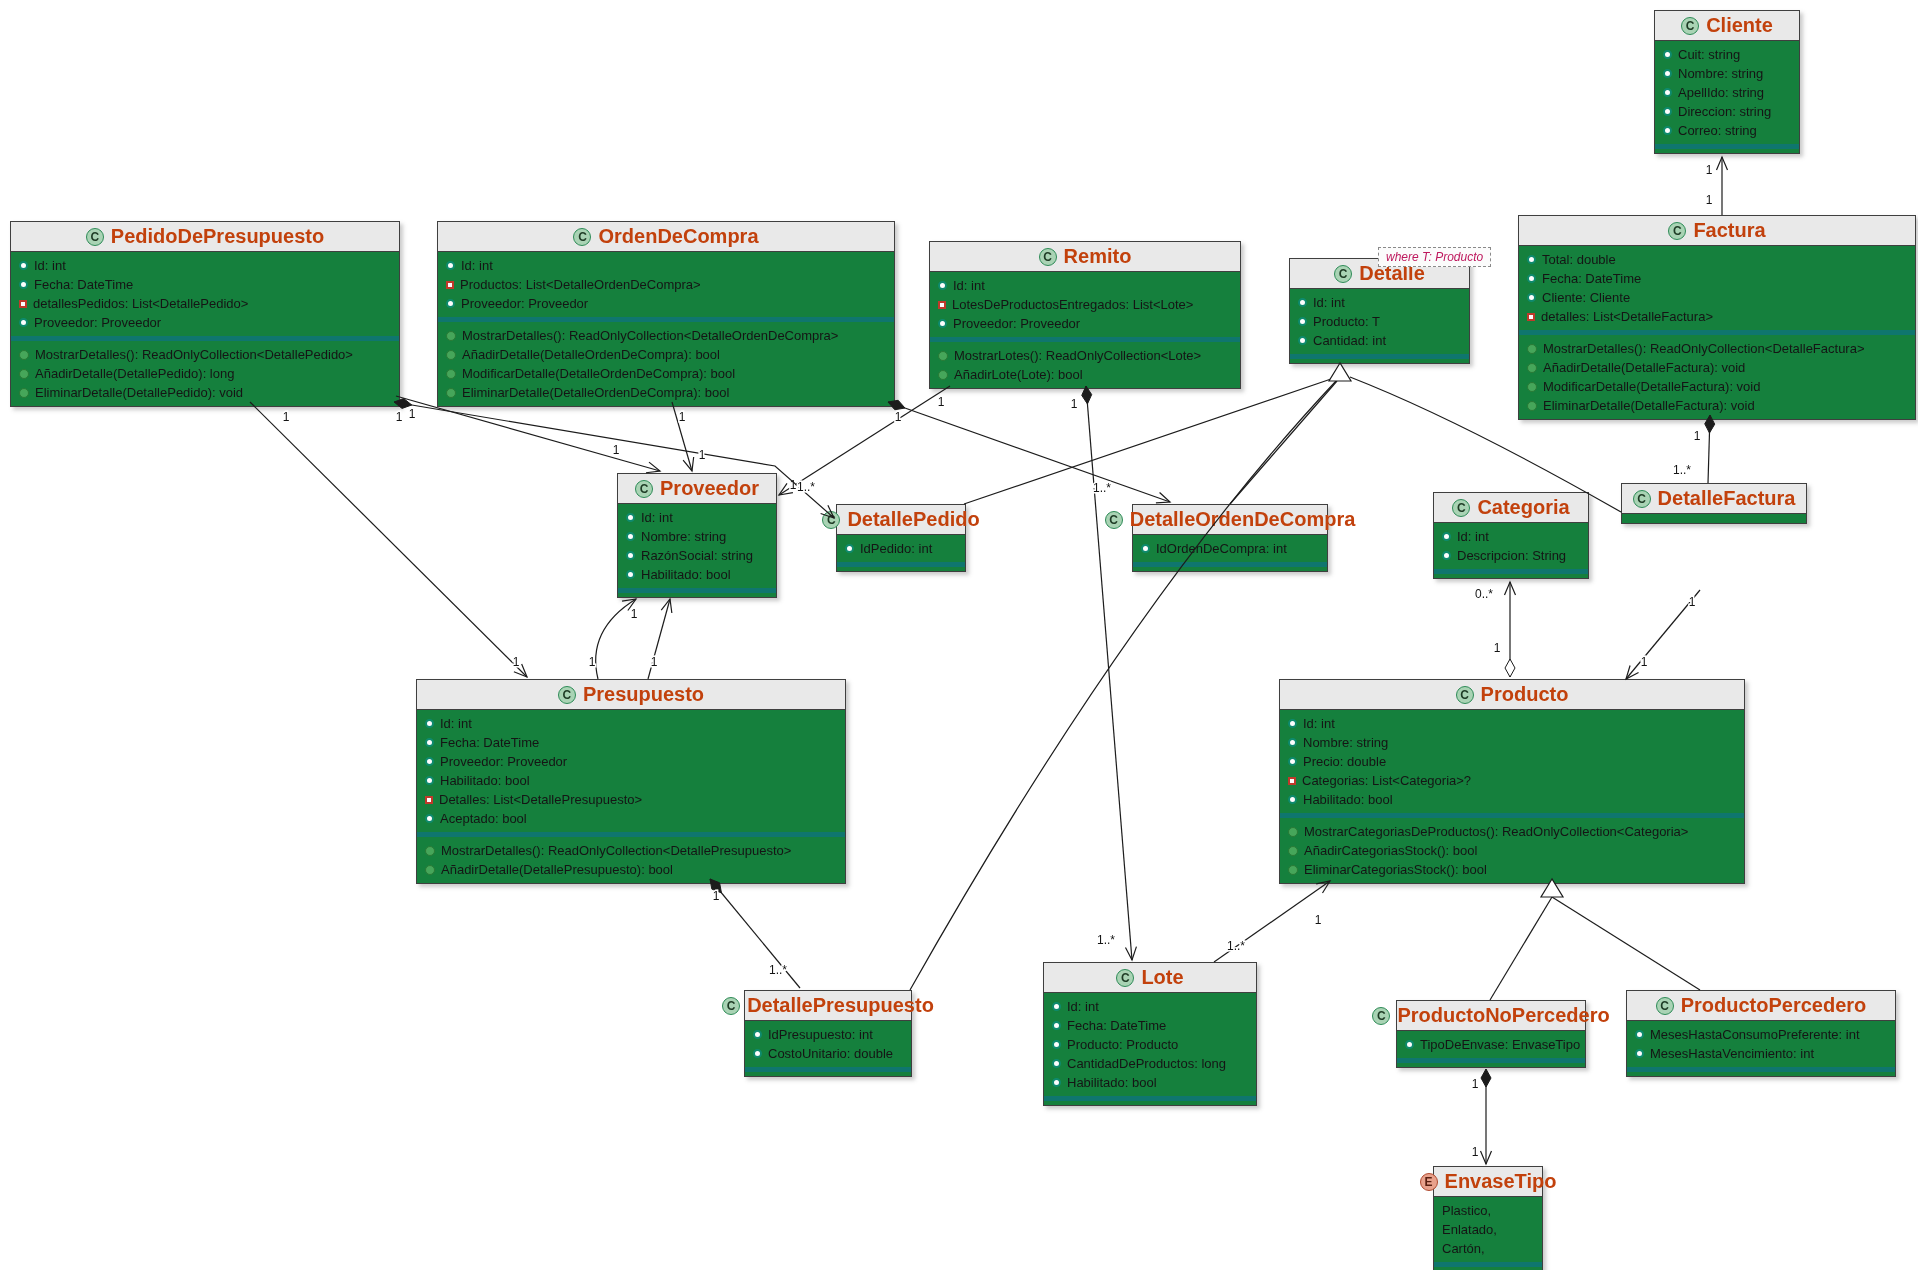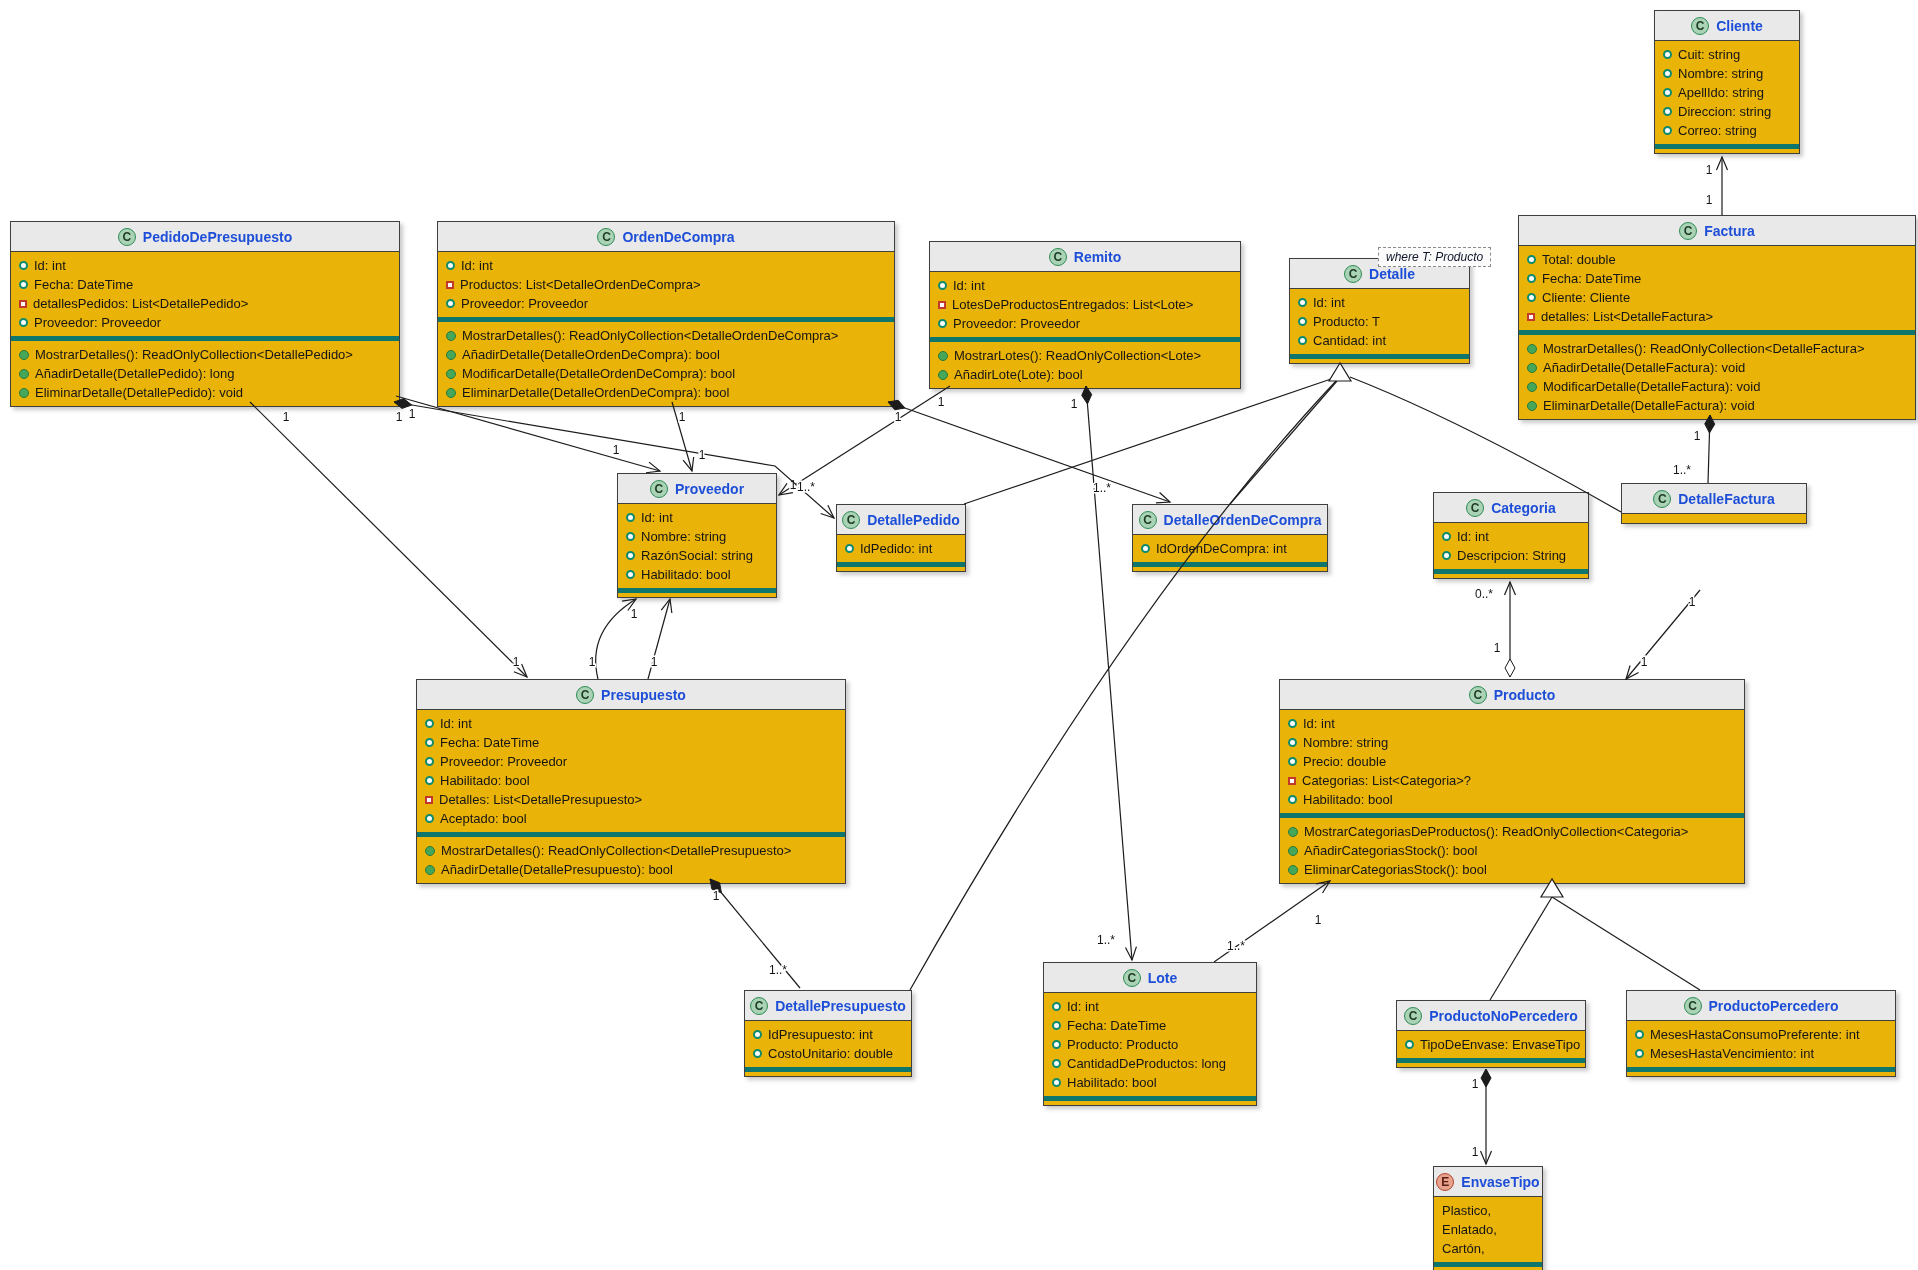--- a/index.html
+++ b/index.html
@@ -3,30 +3,30 @@
 <meta charset="utf-8">
 <style>
   *{margin:0;padding:0;box-sizing:border-box}
   html,body{background:#ffffff}
   body{font-family:"Liberation Sans",sans-serif}
   #canvas{position:relative;width:1918px;height:1270px;background:#ffffff;overflow:hidden}
   .uml-class{position:absolute;border:1px solid #3f3f3f;background:#f8f8f8;box-shadow:3px 3px 4px rgba(140,140,140,.45)}
   .uml-head{height:30px;display:flex;align-items:center;justify-content:center;gap:7px;background:#e9e9e9;border-bottom:1px solid #3f3f3f;padding:0 10px;white-space:nowrap}
   .kind-icon{flex:0 0 auto;width:18px;height:18px;border-radius:50%;background:#a9d3b4;border:1px solid #2e8b57;display:flex;align-items:center;justify-content:center;font-size:12px;font-weight:bold;color:#1e3b25}
   .uml-class.enum .kind-icon{background:#e8a18c;border-color:#b04a2f;color:#5a1f10}
-  .uml-title{font-size:14px;font-weight:600;color:#1d4ed8;white-space:nowrap}
-  .uml-section{padding:4px 0;background:#eab308}
+  .uml-title{font-size:20px;font-weight:600;color:#c2410c;white-space:nowrap}
+  .uml-section{padding:4px 0;background:#15803d}
   .uml-section + .uml-section{border-top:5px solid #0f766e}
   .uml-section.empty{height:9px;padding:0}
   .uml-row{display:flex;align-items:center;gap:6px;padding:0 8px;height:19px;font-size:13px;color:#151515;white-space:nowrap}
   .m-icon{flex:0 0 auto;display:inline-block}
   .m-icon.attr{width:9px;height:9px;border:2px solid #0e8a6d;border-radius:50%;background:#fdfdfd}
   .m-icon.priv{width:8px;height:8px;border:2px solid #c0392b;background:#fdfdfd}
   .m-icon.method{width:10px;height:10px;border:1px solid #2a7a36;border-radius:50%;background:#46a65a}
-  .note{position:absolute;border:1px dashed #8a8a8a;background:#fbfbfb;font-size:12px;font-style:italic;color:#0f172a;padding:2px 7px;white-space:nowrap;z-index:5}
+  .note{position:absolute;border:1px dashed #8a8a8a;background:#fbfbfb;font-size:12px;font-style:italic;color:#be185d;padding:2px 7px;white-space:nowrap;z-index:5}
   #edges{position:absolute;left:0;top:0;pointer-events:none;z-index:4}
   text.mult{font-size:12px;fill:#141414;stroke:#ffffff;stroke-width:3px;paint-order:stroke;font-family:"Liberation Sans",sans-serif}
 </style>
 </head>
 <body>
 
 <div id="canvas">
   <svg id="edges" width="1918" height="1270">
       <g>
         <path d="M1722,215 L1722,157" fill="none" stroke="#1c1c1c" stroke-width="1.2"></path>

